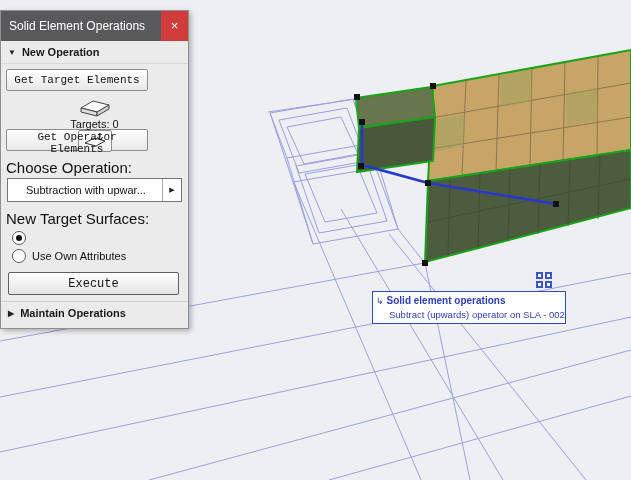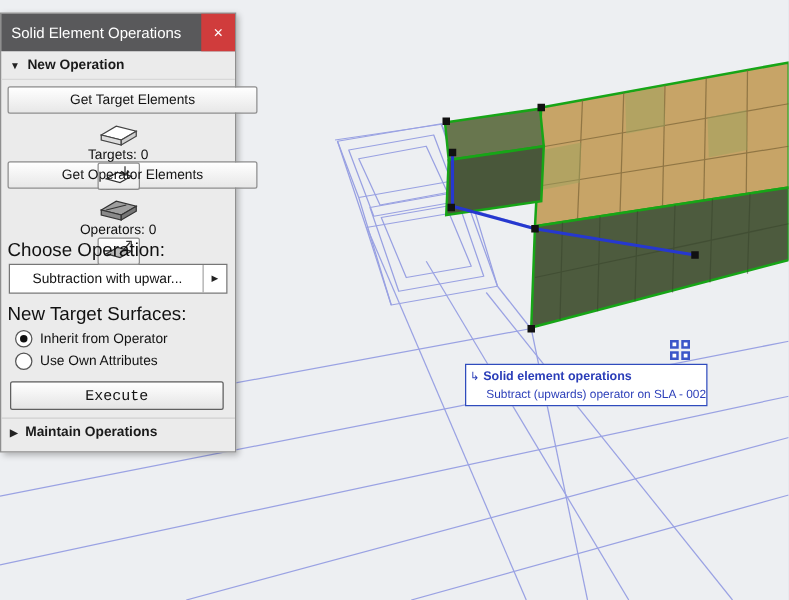--- a/index.html
+++ b/index.html
@@ -12,22 +12,22 @@
   .titlebar{display:flex;align-items:stretch;height:30px;background:#59595b;}
   .titlebar .title{flex:1;display:flex;align-items:center;padding-left:8px;
                    color:#fff;font-size:12px;}
   .titlebar .close{width:27px;border:0;background:#d03c3c;color:#fff;font-size:13px;
                    line-height:30px;text-align:center;padding:0;}
   .sec-head{display:flex;align-items:center;gap:6px;height:22px;padding:0 7px;
             font-size:11px;font-weight:bold;color:#1a1a1a;}
   .sec-head .tri{font-size:8px;color:#222;}
   .sec-head.first{border-bottom:1px solid #d8d8d8;}
   .sec-head.last{border-top:1px solid #cfcfcf;margin-top:6px;}
-  .wide-btn{display:block;width:200px;margin:5px 5px 0 5px;height:22px;
-            font-family:Liberation Sans, sans-serif;font-size:11px;color:#111;
+  .wide-btn{display:block;width:142px;margin:5px 5px 0 5px;height:22px;
+            font-family:Liberation Mono, monospace;font-size:11px;color:#111;
             background:linear-gradient(#ffffff,#e7e7e7);border:1px solid #8e8e8e;border-radius:2px;}
   .elem-row{display:flex;align-items:center;margin:5px 6px 0 6px;height:28px;flex-direction:column;}
   .elem-row .glyph{width:34px;display:flex;justify-content:center;}
   .elem-row .count{flex:1;text-align:center;font-size:11px;color:#111;}
   .icon-btn{width:34px;height:27px;background:linear-gradient(#ffffff,#ededed);
             border:1px solid #8e8e8e;border-radius:2px;display:flex;align-items:center;justify-content:center;padding:0;}
   .small-label{margin:8px 5px 2px 5px;font-size:15px;color:#111;}
   .dropdown{display:flex;align-items:stretch;height:22px;margin:0 6px;background:#fff;
             border:1px solid #767676;}
   .dropdown .val{flex:1;display:flex;align-items:center;padding-left:18px;font-size:11px;color:#111;
@@ -168,50 +168,32 @@
       <button class="icon-btn">
         <svg width="24" height="20" viewBox="0 0 24 20">
           <polygon points="2,12 11,7 22,10 13,15" fill="#fff" stroke="#333"></polygon>
           <path d="M17,2 L17,9 M14,6 L17,9 L20,6" fill="none" stroke="#333"></path>
         </svg>
       </button>
     </div>
 
     <button class="wide-btn">Get Operator Elements</button>
 
-    <div class="elem-row">
-      <span class="glyph">
-        <svg width="30" height="22" viewBox="0 0 30 22">
-          <polygon points="1,12 13,5 29,9 17,16" fill="#9f9f9f" stroke="#333"></polygon>
-          <polygon points="1,12 1,16 17,20 17,16" fill="#8a8a8a" stroke="#333"></polygon>
-          <polygon points="29,9 29,13 17,20 17,16" fill="#777" stroke="#333"></polygon>
-          <path d="M5,12 L21,8" stroke="#333" fill="none"></path>
-        </svg>
-      </span>
-      <span class="count">Operators: 0</span>
-      <button class="icon-btn">
-        <svg width="24" height="20" viewBox="0 0 24 20">
-          <polygon points="2,12 11,7 22,10 13,15" fill="#bbb" stroke="#333"></polygon>
-          <path d="M13,12 L21,3 M18,2 L22,2 L22,6" fill="none" stroke="#333"></path>
-        </svg>
-      </button>
-    </div>
 
     <div class="small-label">Choose Operation:</div>
 
     <div class="dropdown">
       <span class="val">Subtraction with upwar...</span>
       <span class="arrow">▶</span>
     </div>
 
     <div class="small-label">New Target Surfaces:</div>
 
     <div class="radio checked">
       <span class="dot"></span>
-      <span class="rlabel">Inherit from Operator</span>
     </div>
     <div class="radio">
       <span class="dot"></span>
       <span class="rlabel">Use Own Attributes</span>
     </div>
 
     <button class="exec-btn">Execute</button>
 
     <div class="sec-head last">
       <span class="tri">▶</span>

